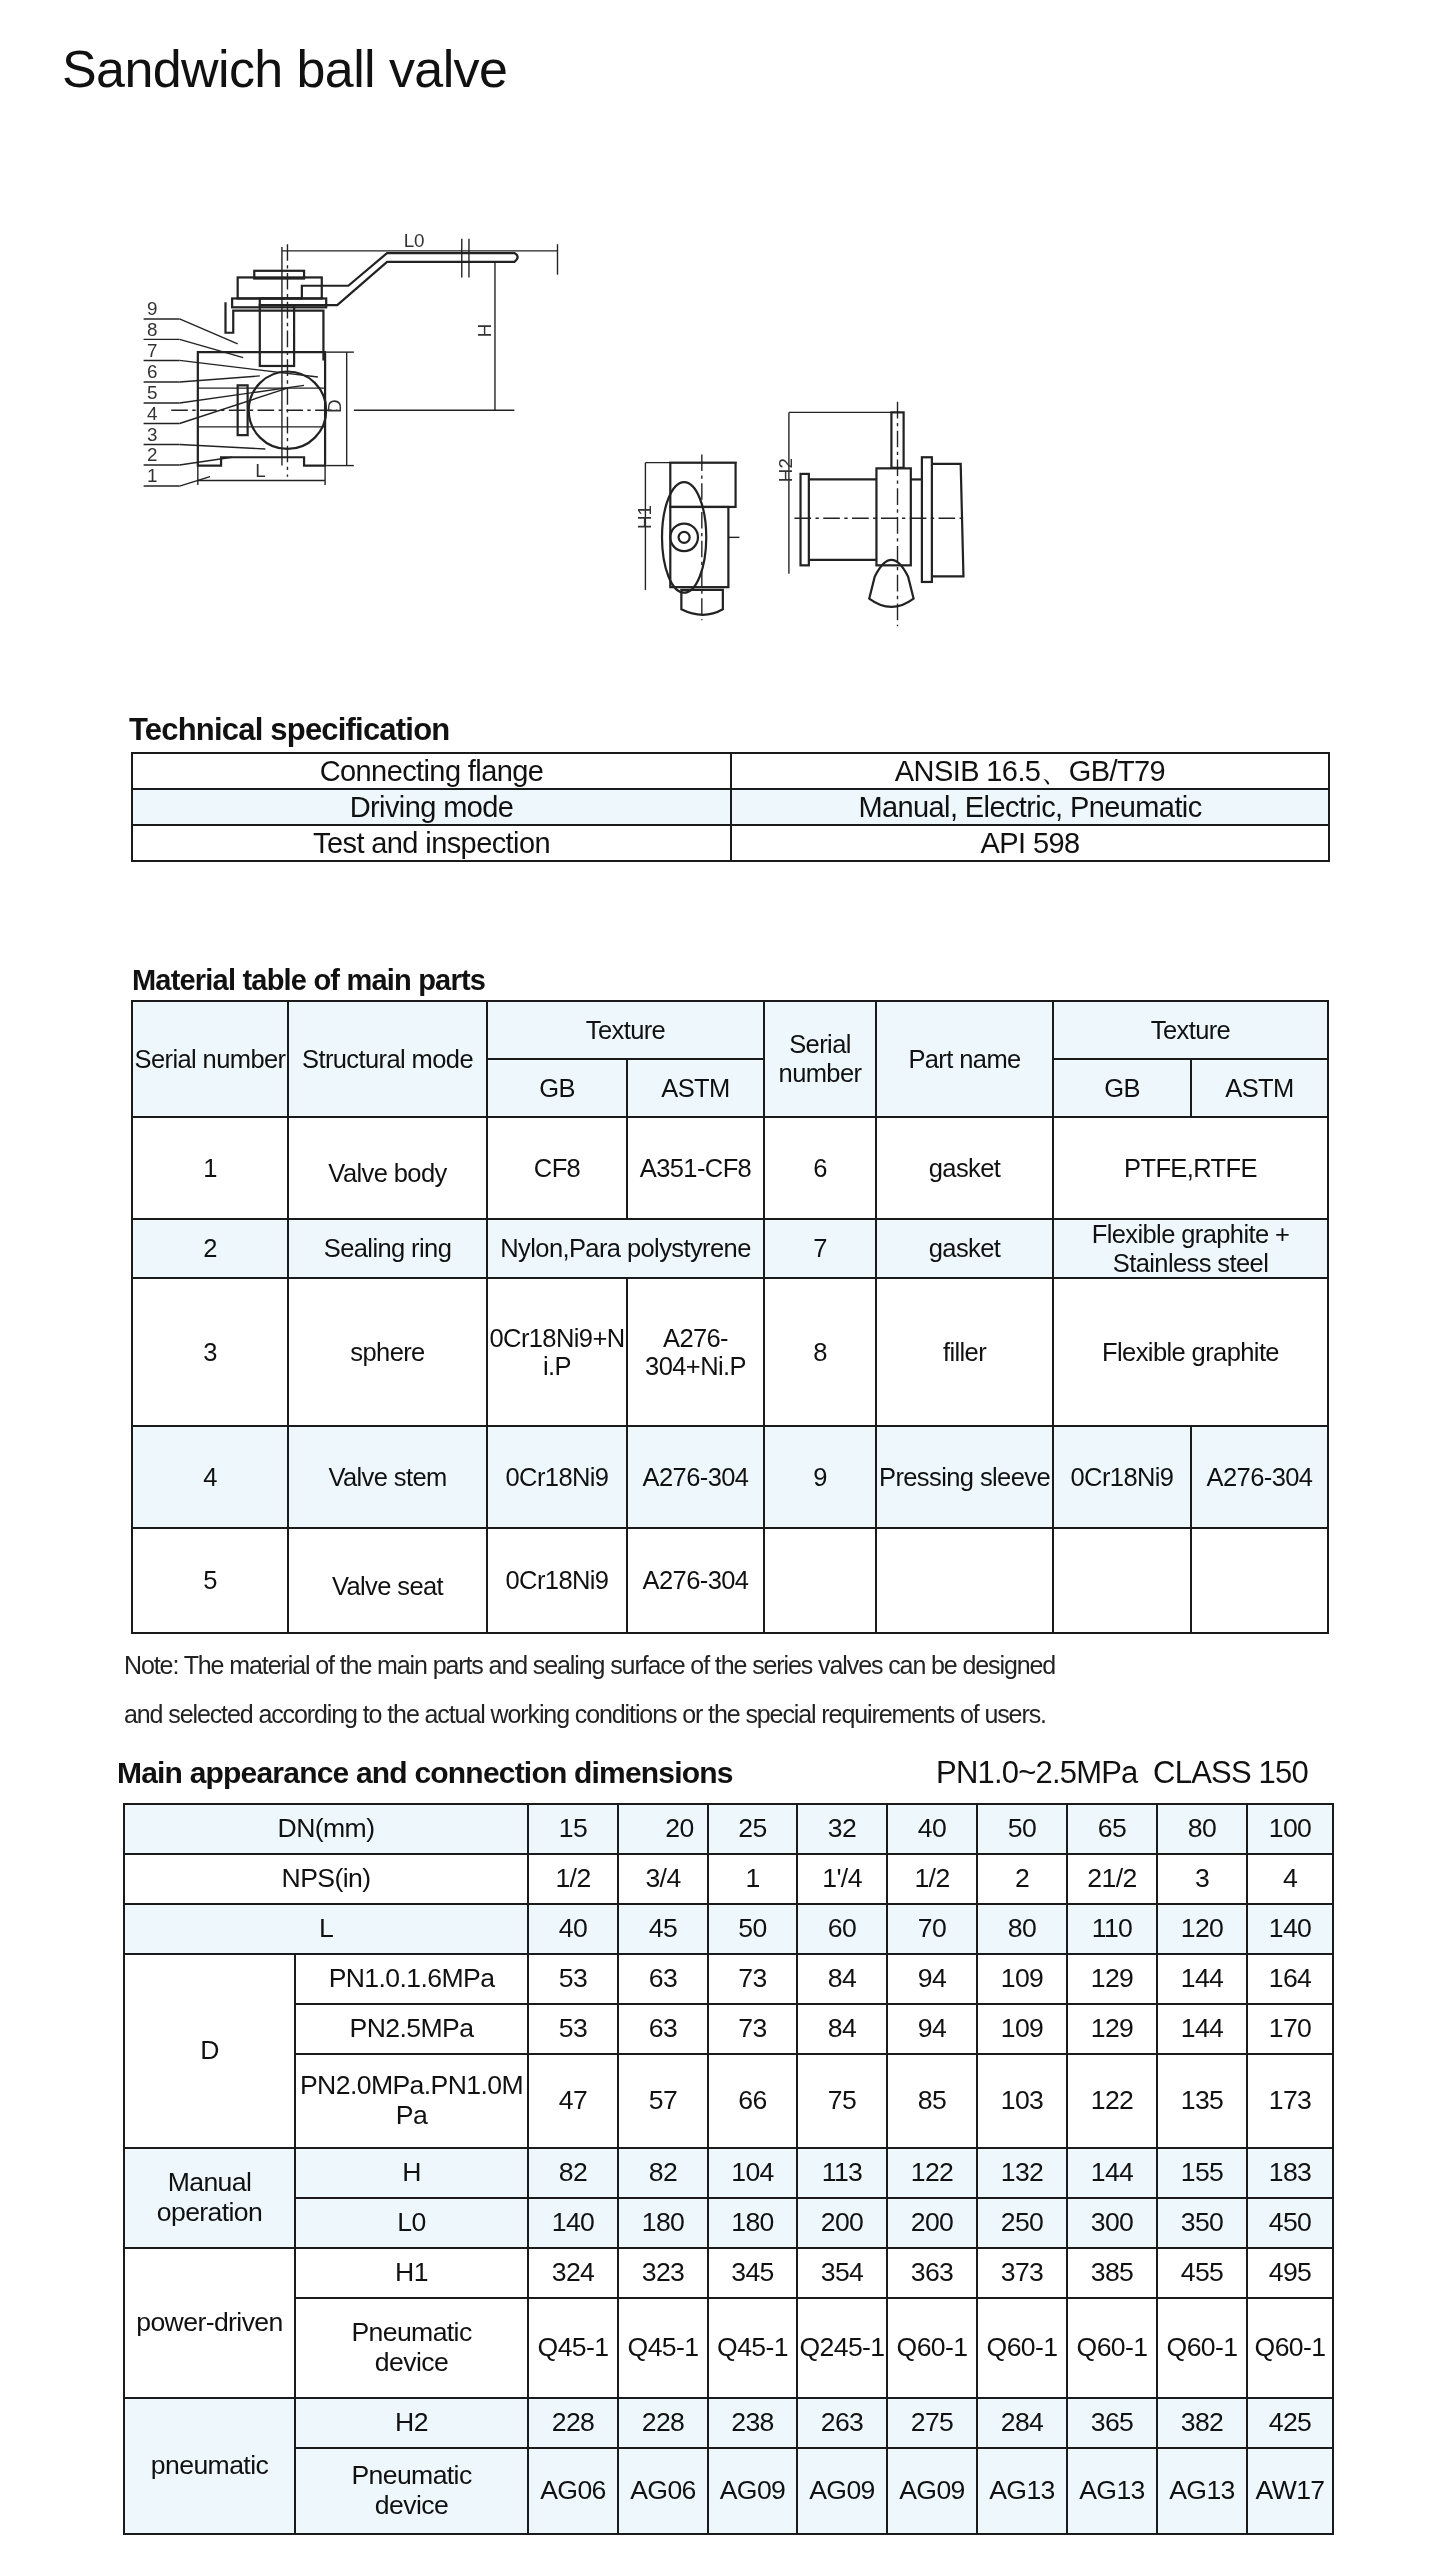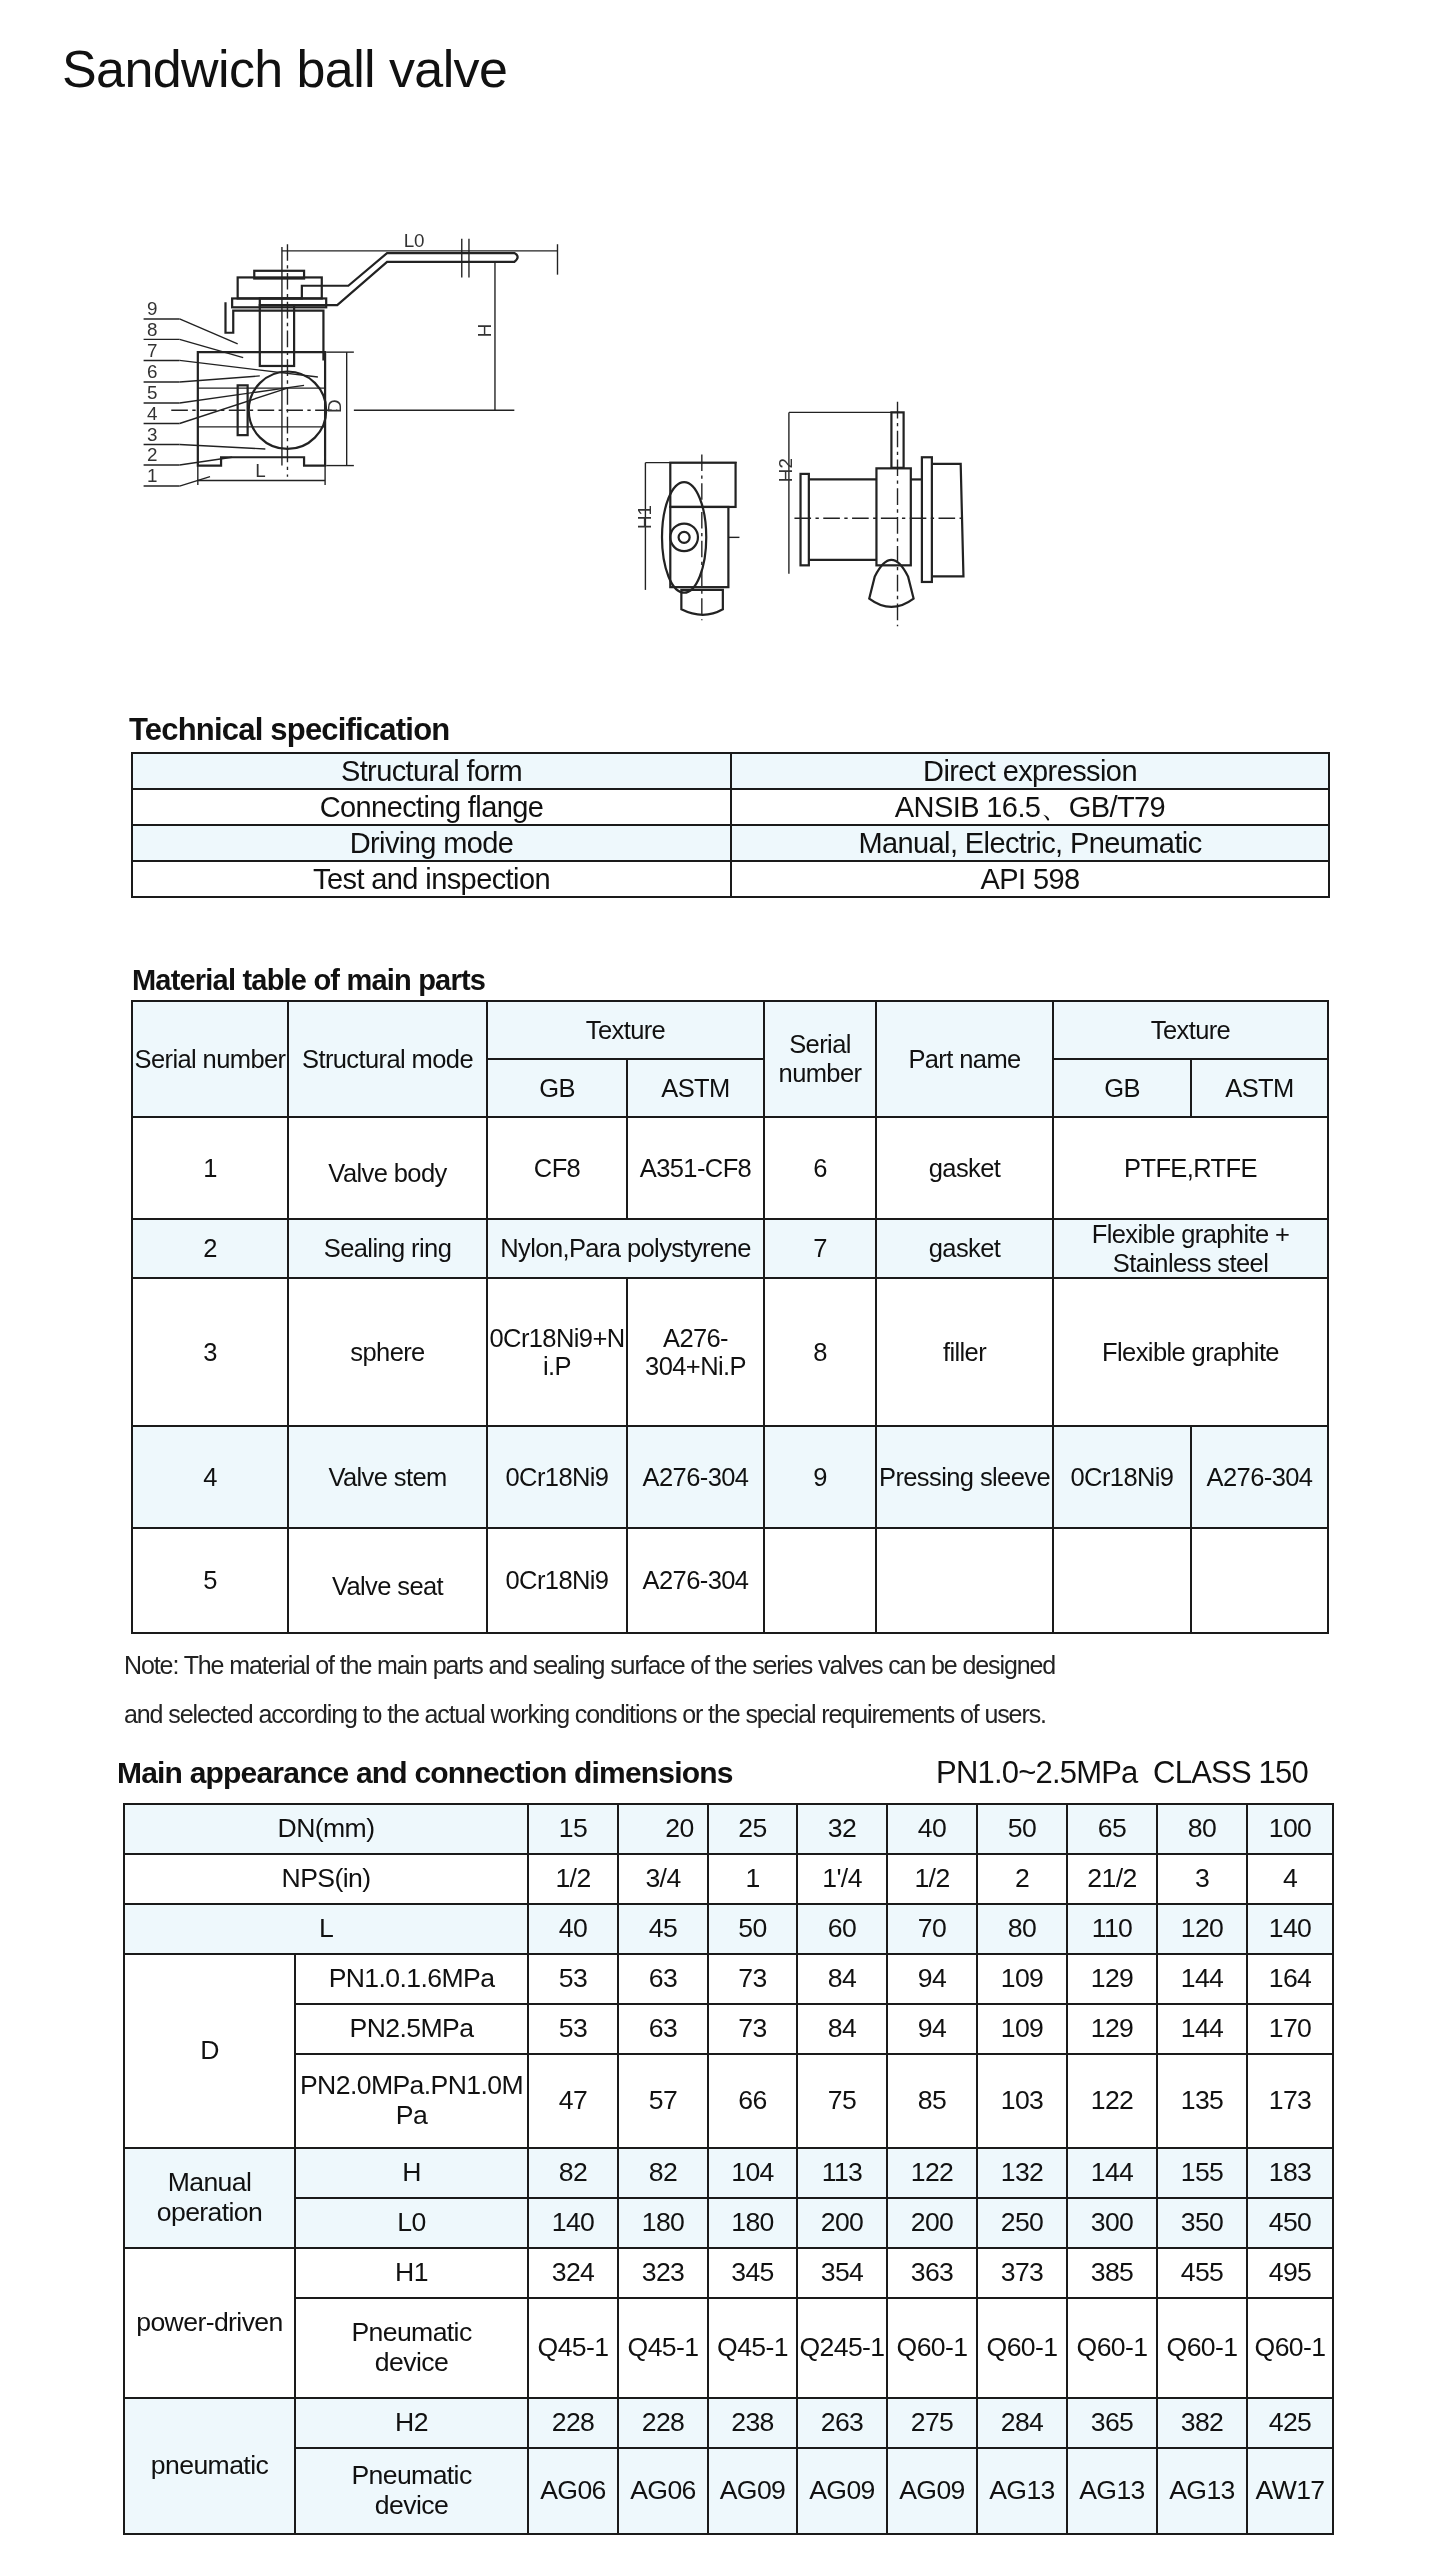--- a/index.html
+++ b/index.html
@@ -131,24 +131,20 @@
   <line class="dash" x1="221" y1="25" x2="221" y2="430"></line>
 </svg>
 
 <div class="abs section-title" style="left:129px; top:712px;">Technical specification</div>
 <table id="spec-table" class="abs" style="left:131px; top:752px; width:1196px;">
   <colgroup>
       <col style="width:599px">
       <col style="width:598px">
     </colgroup>
   <tbody>
-      <tr class="tint">
-    <td>Structural form</td>
-    <td>Direct expression</td>
-  </tr>
   <tr>
     <td>Connecting flange</td>
     <td>ANSIB 16.5、GB/T79</td>
   </tr>
   <tr class="tint">
     <td>Driving mode</td>
     <td>Manual, Electric, Pneumatic</td>
   </tr>
   <tr>
     <td>Test and inspection</td>

